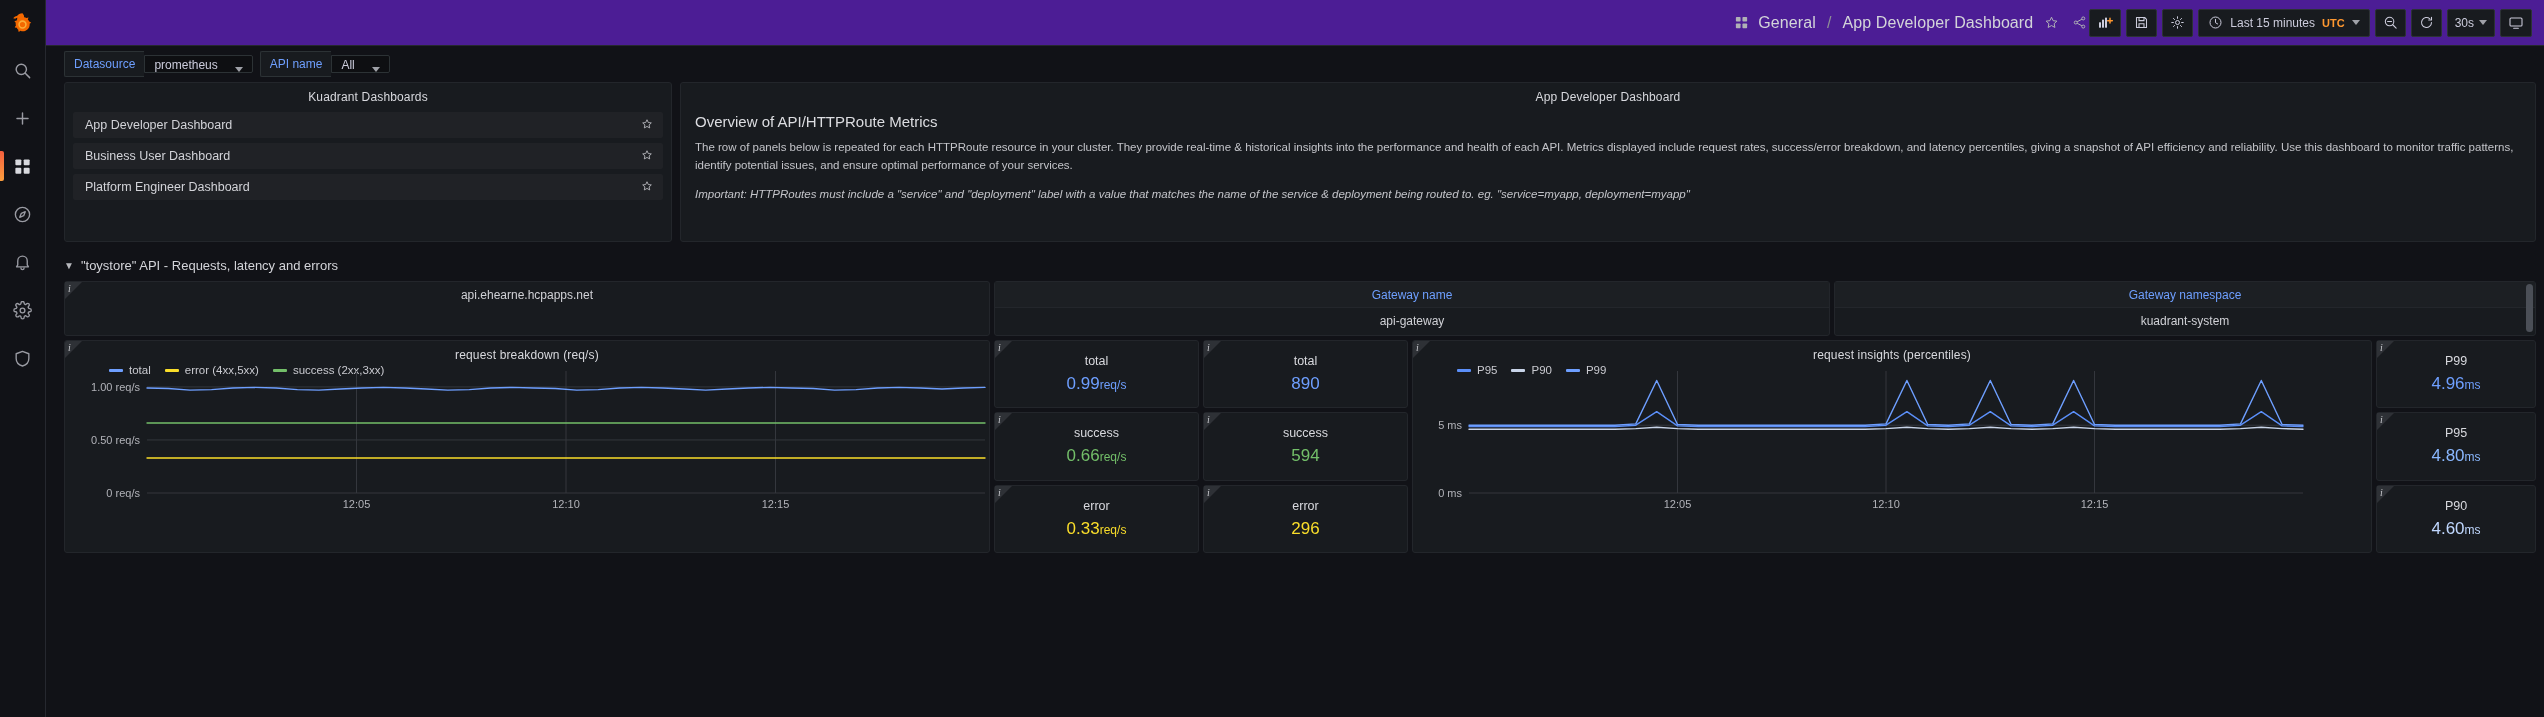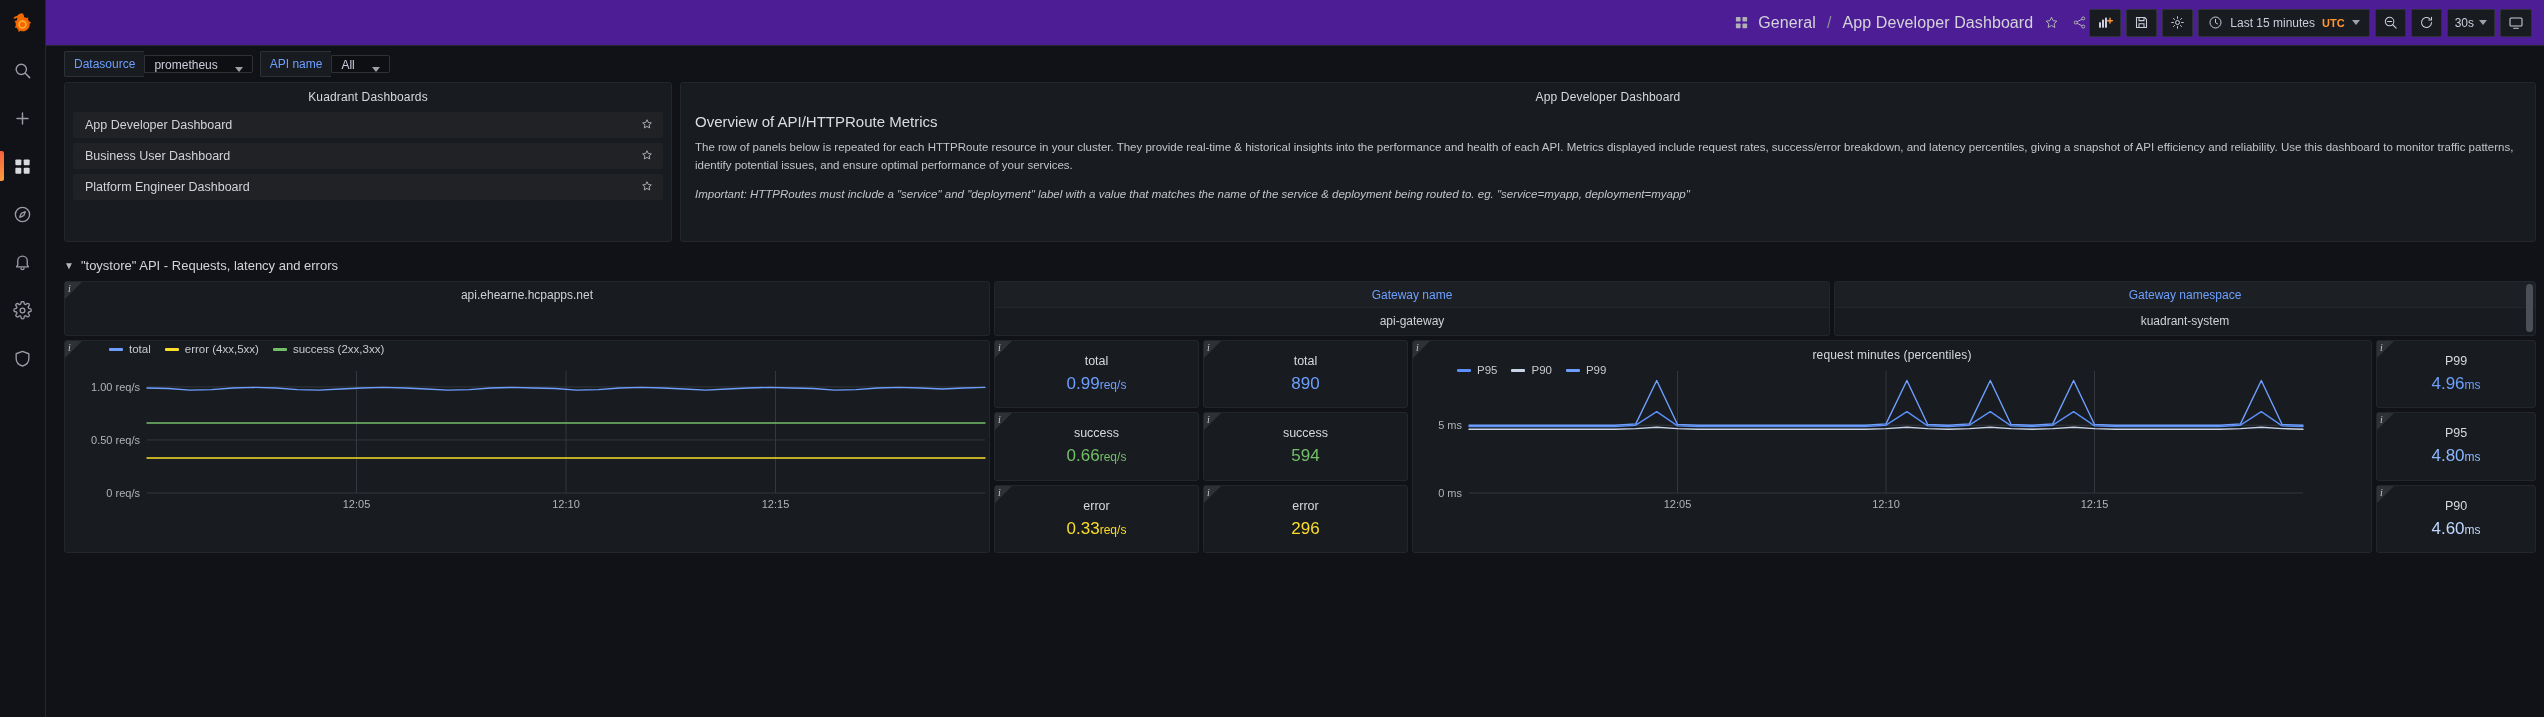--- a/index.html
+++ b/index.html
@@ -380,20 +380,21 @@
           <div class="td">kuadrant-system</div>
           <div class="scrollbar"></div>
         </div>
       </div>
 
       <div class="chartrow">
 
         <div class="panel gridpanel c-breakdown">
           <div class="info-corner"></div>
           <div class="info-i">i</div>
+          <div class="panel-title">request breakdown (req/s)</div>
           <svg id="chart-breakdown" class="plot" width="924" height="150" style="top:24px;">
               <line x1="82" x2="920" y1="128" y2="128" stroke="#34373d" stroke-width="1"></line>
               <text x="75" y="132" text-anchor="end" class="axis-lbl">0 req/s</text>
               <line x1="82" x2="920" y1="74.95652173913044" y2="74.95652173913044" stroke="#34373d" stroke-width="1"></line>
               <text x="75" y="78.95652173913044" text-anchor="end" class="axis-lbl">0.50 req/s</text>
               <line x1="82" x2="920" y1="21.91304347826086" y2="21.91304347826086" stroke="#34373d" stroke-width="1"></line>
               <text x="75" y="25.91304347826086" text-anchor="end" class="axis-lbl">1.00 req/s</text>
               <line x1="291.5" x2="291.5" y1="6" y2="128" stroke="#34373d" stroke-width="1"></line>
               <text x="291.5" y="143" text-anchor="middle" class="axis-lbl">12:05</text>
               <line x1="501" x2="501" y1="6" y2="128" stroke="#34373d" stroke-width="1"></line>
@@ -464,21 +465,21 @@
             <div class="info-corner"></div>
             <div class="info-i">i</div>
             <div class="stat-name">error</div>
             <div class="stat-val" style="color:#fade2a">296</div>
           </div>
         </div>
 
         <div class="panel gridpanel c-latency">
           <div class="info-corner"></div>
           <div class="info-i">i</div>
-          <div class="panel-title">request minutes (percentiles)</div>
+          <div class="panel-title">request insights (percentiles)</div>
           <svg id="chart-latency" class="plot" width="894" height="150" style="top:24px;">
               <line x1="56" x2="890" y1="128" y2="128" stroke="#34373d" stroke-width="1"></line>
               <text x="49" y="132" text-anchor="end" class="axis-lbl">0 ms</text>
               <line x1="56" x2="890" y1="60.222222222222214" y2="60.222222222222214" stroke="#34373d" stroke-width="1"></line>
               <text x="49" y="64.22222222222221" text-anchor="end" class="axis-lbl">5 ms</text>
               <line x1="264.5" x2="264.5" y1="6" y2="128" stroke="#34373d" stroke-width="1"></line>
               <text x="264.5" y="143" text-anchor="middle" class="axis-lbl">12:05</text>
               <line x1="473" x2="473" y1="6" y2="128" stroke="#34373d" stroke-width="1"></line>
               <text x="473" y="143" text-anchor="middle" class="axis-lbl">12:10</text>
               <line x1="681.5" x2="681.5" y1="6" y2="128" stroke="#34373d" stroke-width="1"></line>

